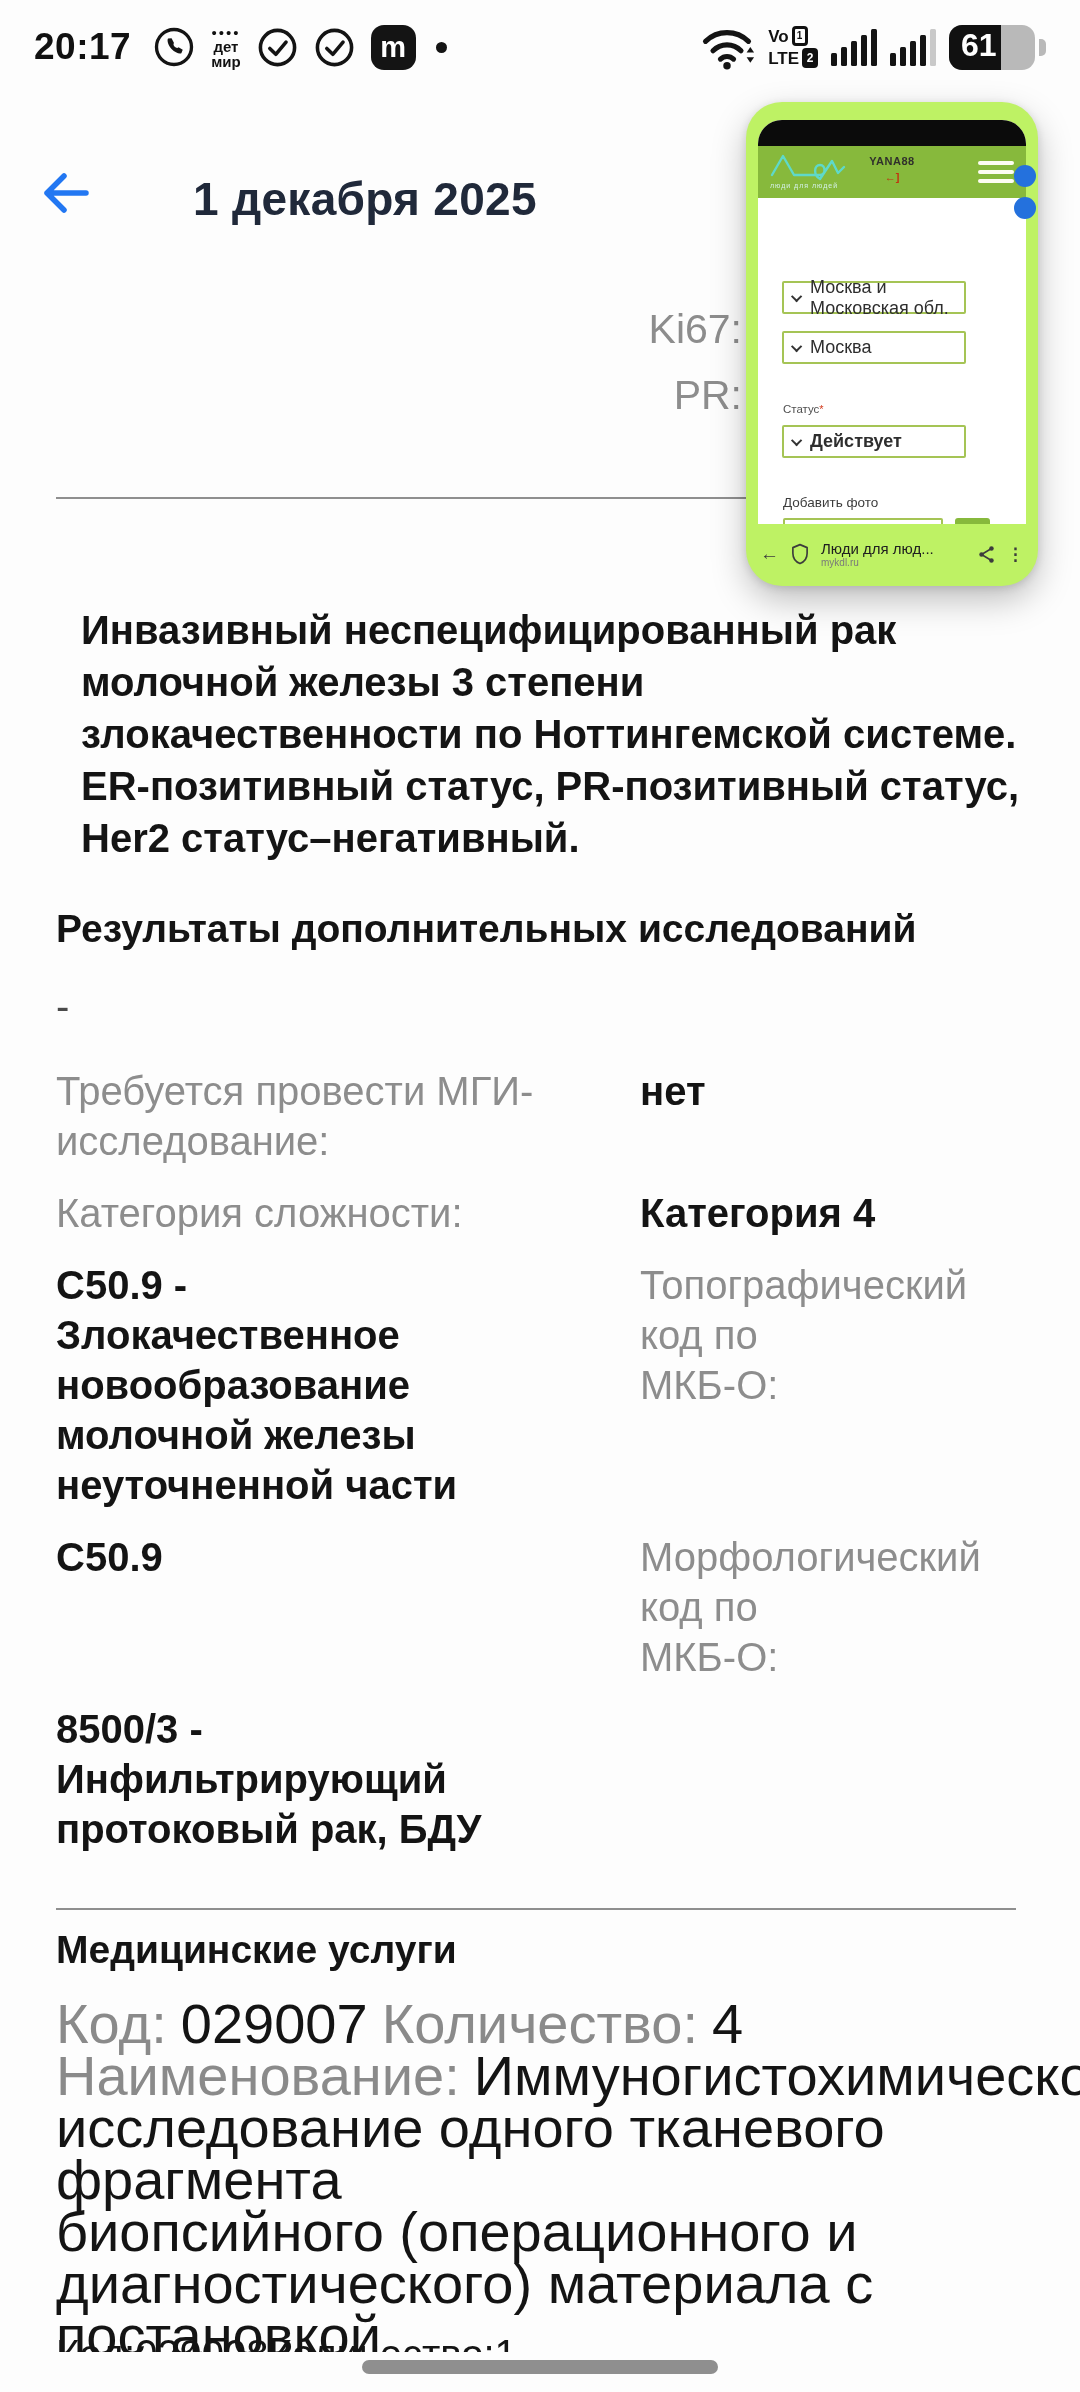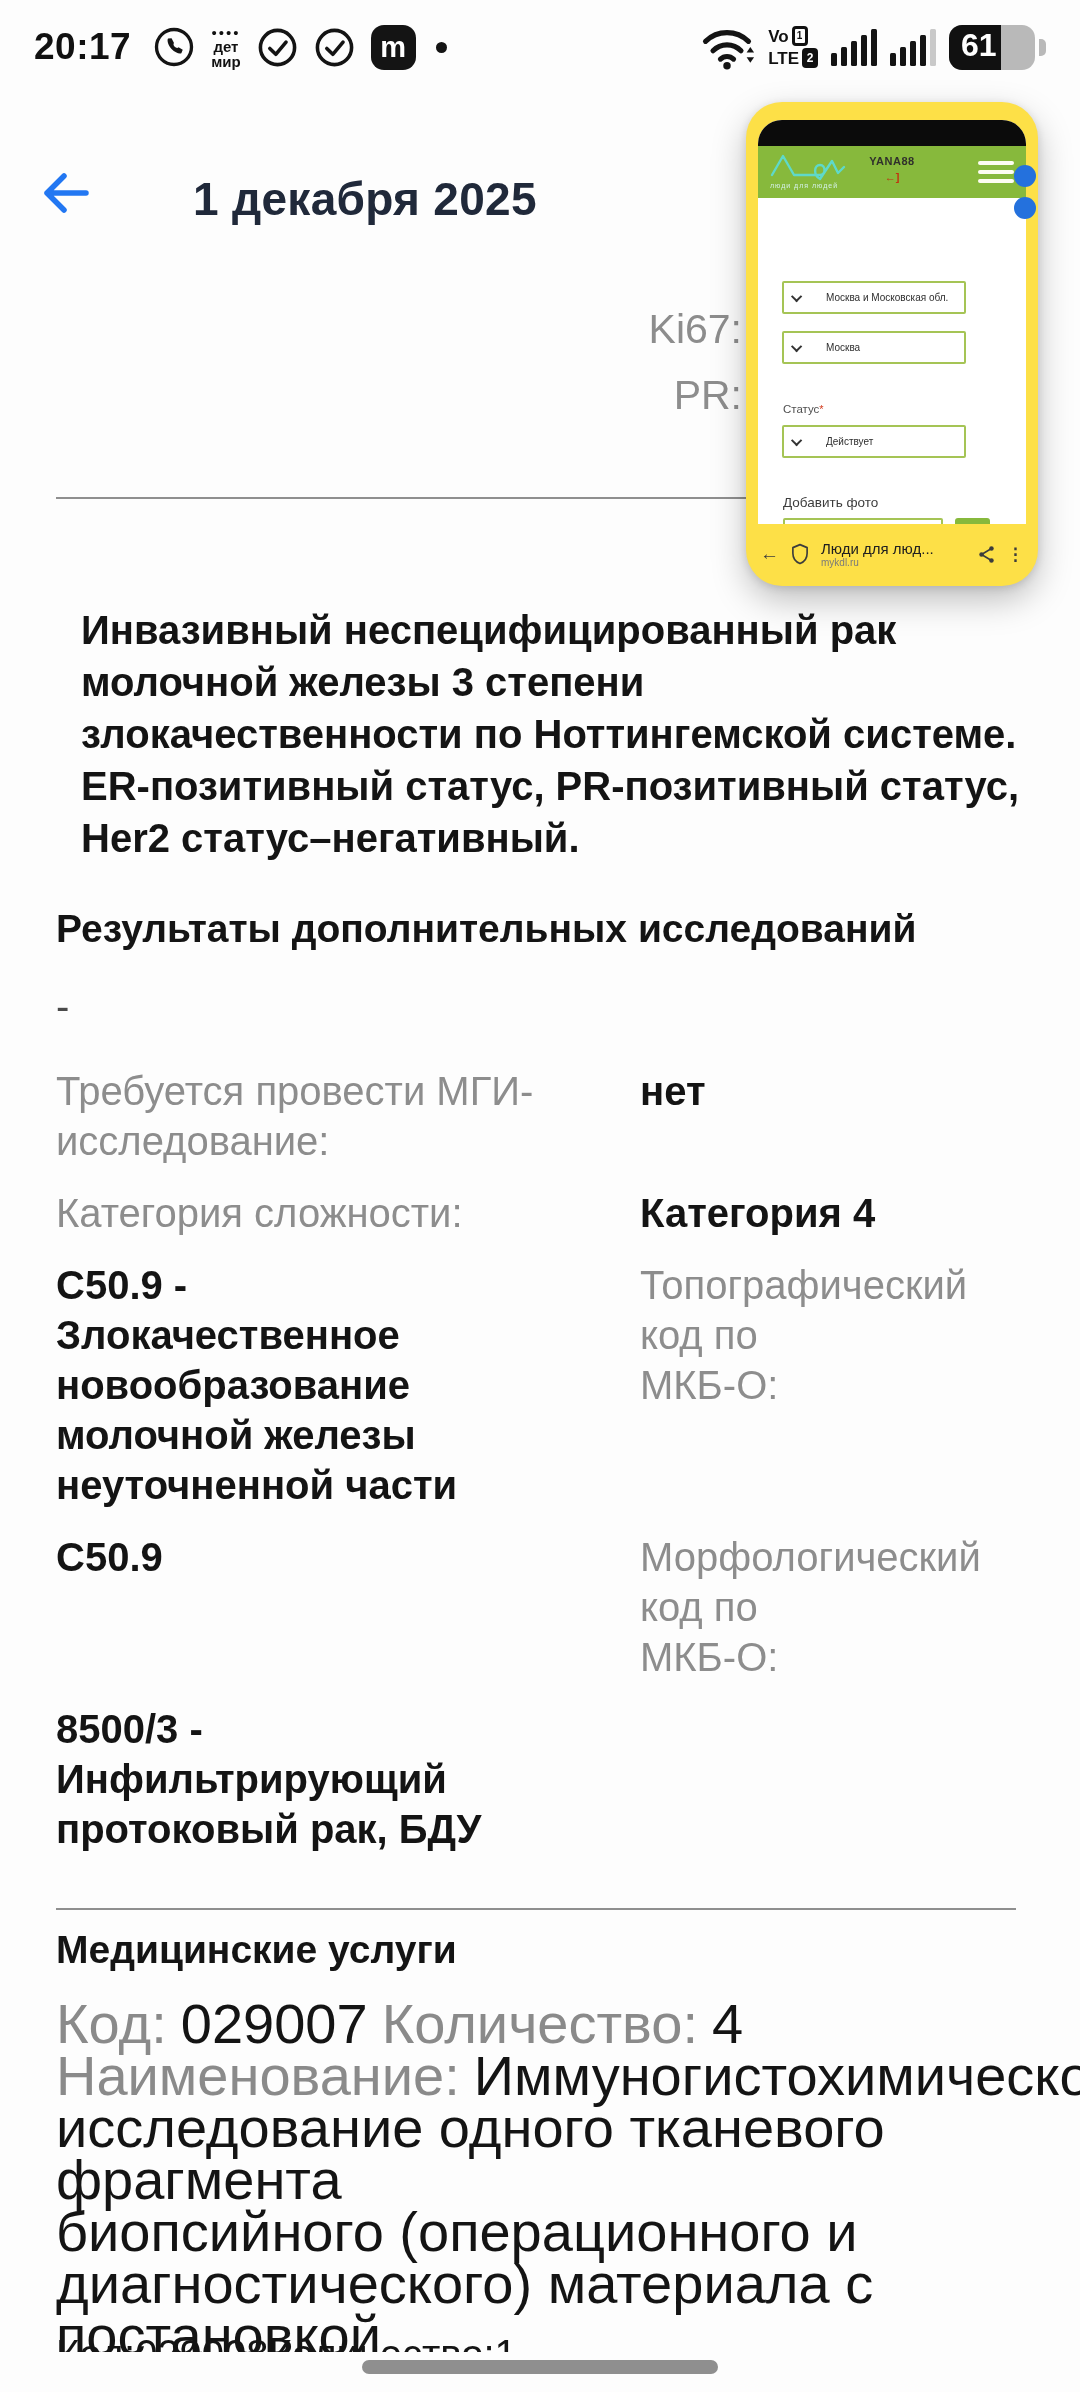--- a/index.html
+++ b/index.html
@@ -70,40 +70,40 @@
   .svc-name-wrap { margin-top:0; }
   .svc-name { white-space:pre-line; color:#141414; }
   .svc2 { position:absolute; left:56px; top:2328px; width:930px; font-size:40px; line-height:52px; }
 
   .bottom-fade { position:absolute; left:0; right:0; top:2352px; height:40px; background:#fdfdfd; z-index:40; }
   .home-indicator { position:absolute; left:362px; top:2360px; width:356px; height:14px;
     border-radius:8px; background:#8f8f8f; z-index:50; cursor:pointer; }
 
   
   .pip { position:absolute; left:746px; top:102px; width:292px; height:484px; z-index:30;
-    background:#fde047; border-radius:36px; box-shadow:0 14px 34px rgba(0,0,0,.25), 0 2px 8px rgba(0,0,0,.12);
+    background:#bef264; border-radius:36px; box-shadow:0 14px 34px rgba(0,0,0,.25), 0 2px 8px rgba(0,0,0,.12);
     cursor:pointer; }
   .pip-screen { position:absolute; left:12px; right:12px; top:18px; height:404px;
     border-radius:24px 24px 0 0; overflow:hidden; background:#fff; }
   .pip-statusbar { height:26px; background:#0b0b0b; }
   .pip-header { position:relative; height:52px; background:#87b93c; }
   .pip-logo { position:absolute; left:10px; top:5px; width:92px; }
   .pip-tagline { position:absolute; left:12px; top:36px; font-size:7px; color:#d5f1e9; letter-spacing:1px; }
   .pip-user { position:absolute; left:0; right:0; top:9px; text-align:center;
     font-size:11px; font-weight:700; color:#30302c; letter-spacing:.5px; }
   .pip-exit { position:absolute; left:0; right:0; top:25px; text-align:center;
     font-size:11px; font-weight:700; color:#c1330f; }
   .pip-burger { position:absolute; right:12px; top:15px; width:36px; cursor:pointer; }
   .pip-burger i { display:block; height:4px; background:#fdfdf2; border-radius:2px; margin-bottom:5px; }
   .pip-field { position:absolute; left:24px; width:184px; height:33px; background:#fff;
     border:2px solid #a5c455; border-radius:2px; display:flex; align-items:center;
-    padding-left:10px; gap:24px; font-size:10px; color:#2e2e2e; cursor:pointer; }
+    padding-left:10px; gap:8px; font-size:18px; color:#2e2e2e; cursor:pointer; }
   .chev { width:8px; height:8px; border-left:2.5px solid #333; border-bottom:2.5px solid #333;
     transform:rotate(-45deg) translateY(-2px); flex:0 0 auto; }
-  .f1 { top:161px; } .f2 { top:211px; } .f3 { top:305px; }
+  .f1 { top:161px; } .f2 { top:211px; } .f3 { top:305px;font-weight:bold; }
   .pip-status-label { position:absolute; left:25px; top:283px; font-size:11.5px; color:#4f4f4f; }
   .req { color:#d33a1c; font-size:11px; vertical-align:top; }
   .pip-photo-label { position:absolute; left:25px; top:375px; font-size:13.5px; color:#3d3d3d; }
   .pip-photo-input { position:absolute; left:25px; top:398px; width:160px; height:31px;
     background:#fff; border:2px solid #a5c455; border-radius:2px; cursor:text; }
   .pip-camera { position:absolute; left:197px; top:398px; width:35px; height:31px;
     background:#87b93c; border-radius:3px; display:flex; align-items:center; justify-content:center; cursor:pointer; }
   .pip-toolbar { position:absolute; left:14px; right:14px; bottom:6px; height:52px;
     display:flex; align-items:center; gap:12px; }
   .tb-back { font-size:19px; color:#3c3c3c; cursor:pointer; }

